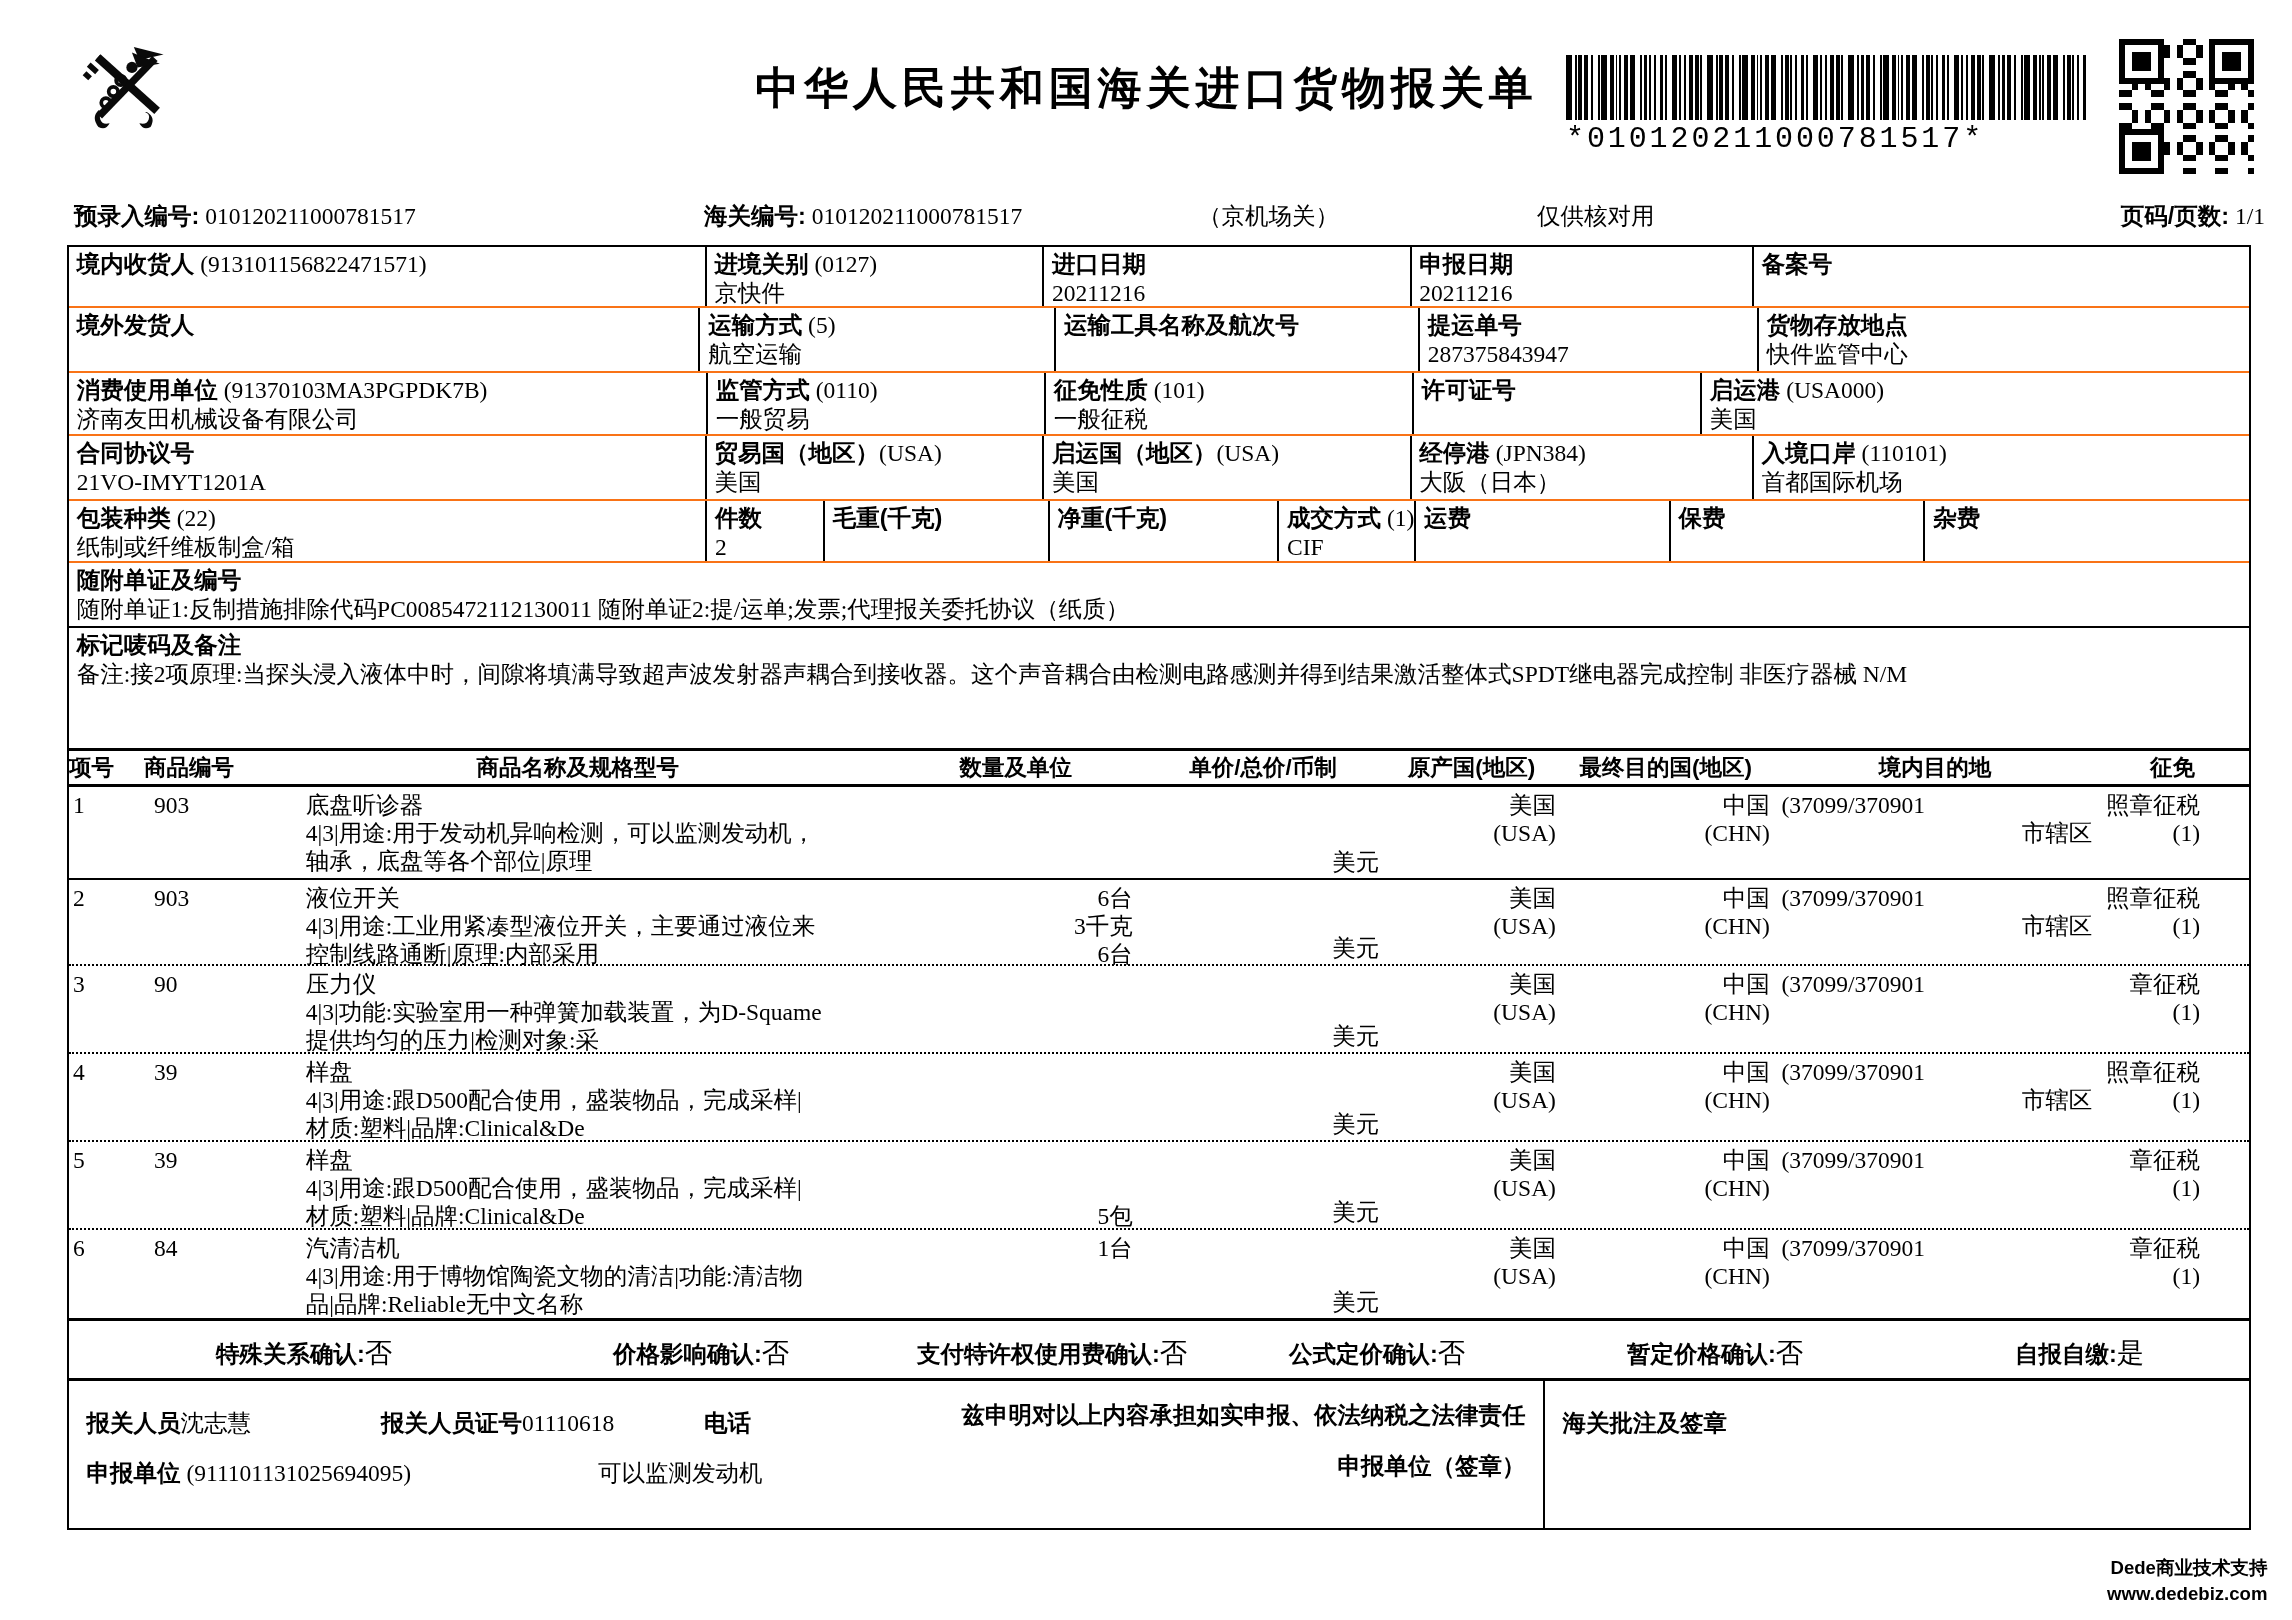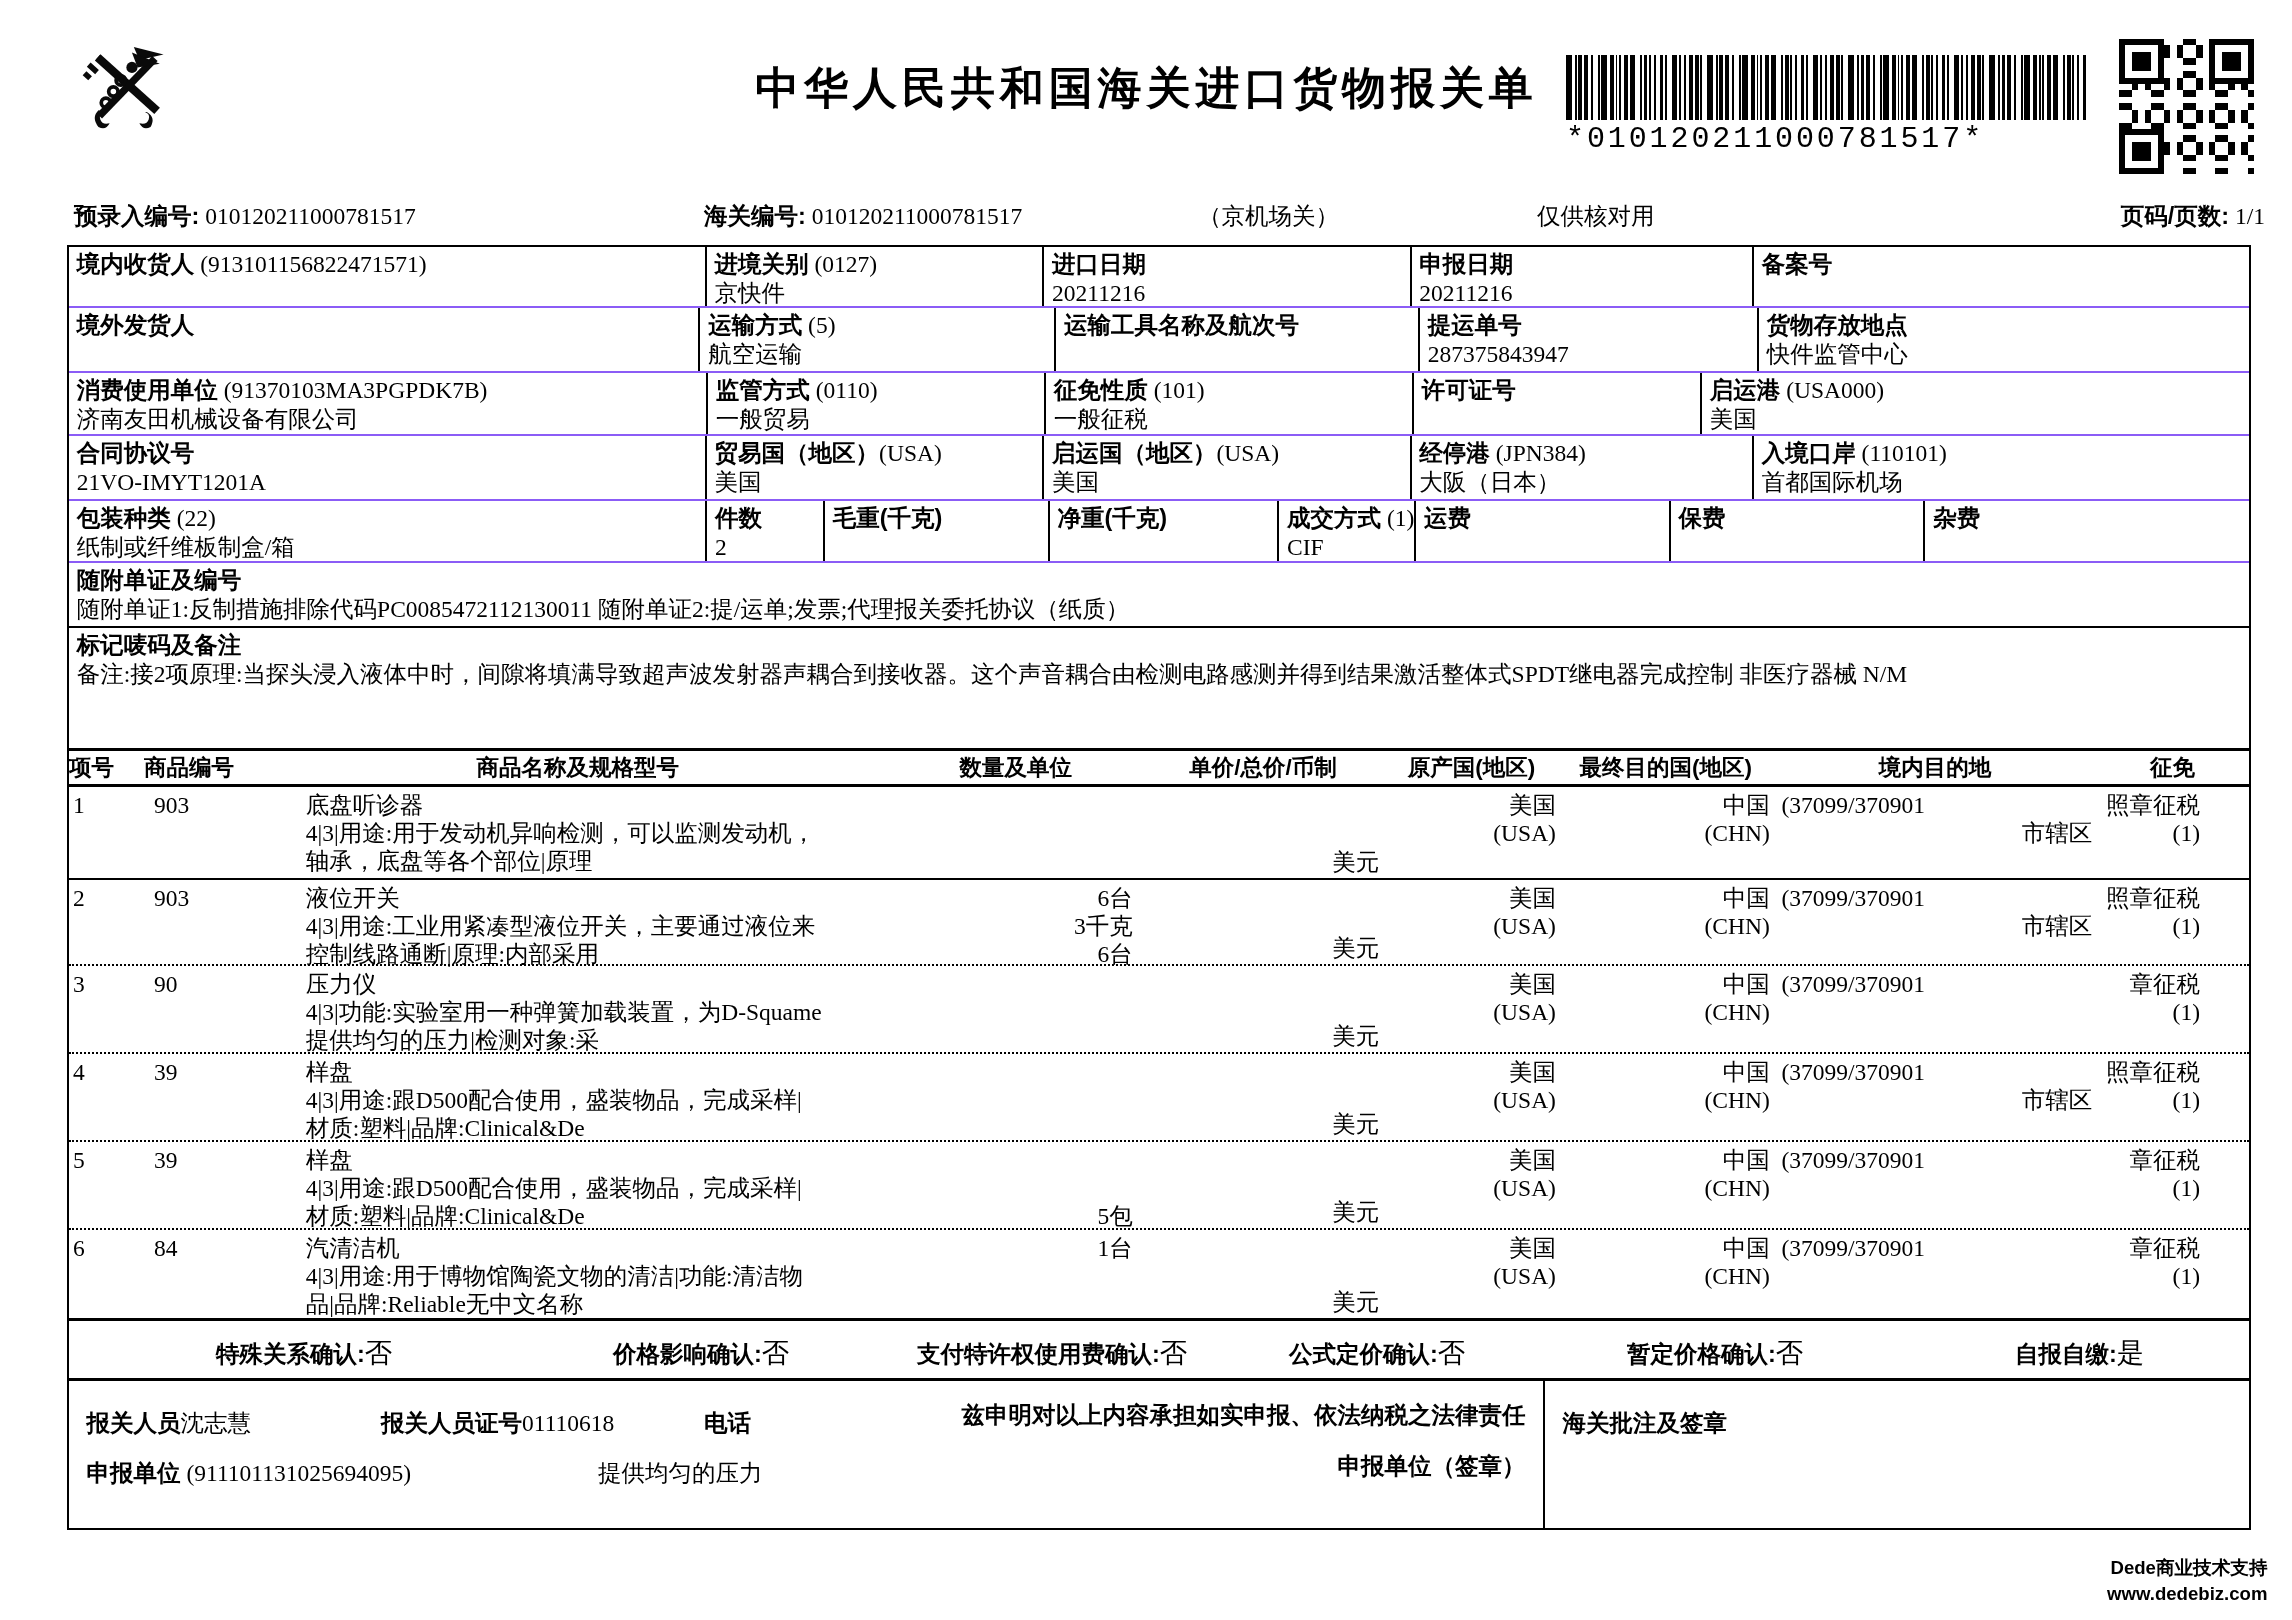--- a/index.html
+++ b/index.html
@@ -19,21 +19,21 @@
   .barcode-text{font-family:"Liberation Mono","DejaVu Sans Mono",monospace;
                 font-size:30px;letter-spacing:2.9px;margin-top:2px;white-space:nowrap;}
   .qr{position:absolute;left:2119px;top:39px;width:135px;height:135px;}
 
   
   .meta{position:absolute;top:200px;left:0;width:100%;height:35px;}
   .meta .item{position:absolute;white-space:nowrap;}
 
   
   .form-box{position:absolute;left:67px;top:245px;width:2184px;border:2.9px solid #000;background:#fff;}
-  .irow{display:flex;border-bottom:2px solid #8b5cf6;}
+  .irow{display:flex;border-bottom:2px solid #f97316;}
   .icell{border-right:2px solid #000;padding:3.9px 5.9px 2px 7.8px;overflow:hidden;white-space:nowrap;}
   .icell:last-child{border-right:none;}
   .icell .l1{height:29px;line-height:27.4px;}
   .icell .l2{height:29px;line-height:27.4px;}
   .wide{padding:3.9px 5.9px 2px 7.8px;border-bottom:2px solid #000;}
   .wide .l1{height:29px;line-height:27.4px;}
   .wide .l2{height:29px;line-height:27.4px;white-space:nowrap;}
 
   
   .ghead{display:flex;border-top:3.9px solid #000;border-bottom:3.9px solid #000;height:39px;
@@ -707,21 +707,21 @@
           <span class="lbl">报关人员</span><span class="val">沈志慧</span>
         </div>
         <div class="fg" style="left:312px;top:25.5px">
           <span class="lbl">报关人员证号</span><span class="val">01110618</span>
         </div>
         <div class="fg lbl" style="left:635px;top:25.5px">电话</div>
         <div class="fg lbl" style="right:17.6px;top:17.6px">兹申明对以上内容承担如实申报、依法纳税之法律责任</div>
         <div class="fg" style="left:17.6px;top:76px">
           <span class="lbl">申报单位</span> <span class="val">(911101131025694095)</span>
         </div>
-        <div class="fg val" style="left:529px;top:76px">提供均匀的压力</div>
+        <div class="fg val" style="left:529px;top:76px">可以监测发动机</div>
         <div class="fg lbl" style="right:17.6px;top:69px">申报单位（签章）</div>
       </div>
       <div class="f-right">
         <div class="fg lbl" style="left:17.6px;top:25.5px">海关批注及签章</div>
       </div>
     </div>
   </div>
 
   <div class="watermark">
     <div>Dede商业技术支持</div>

